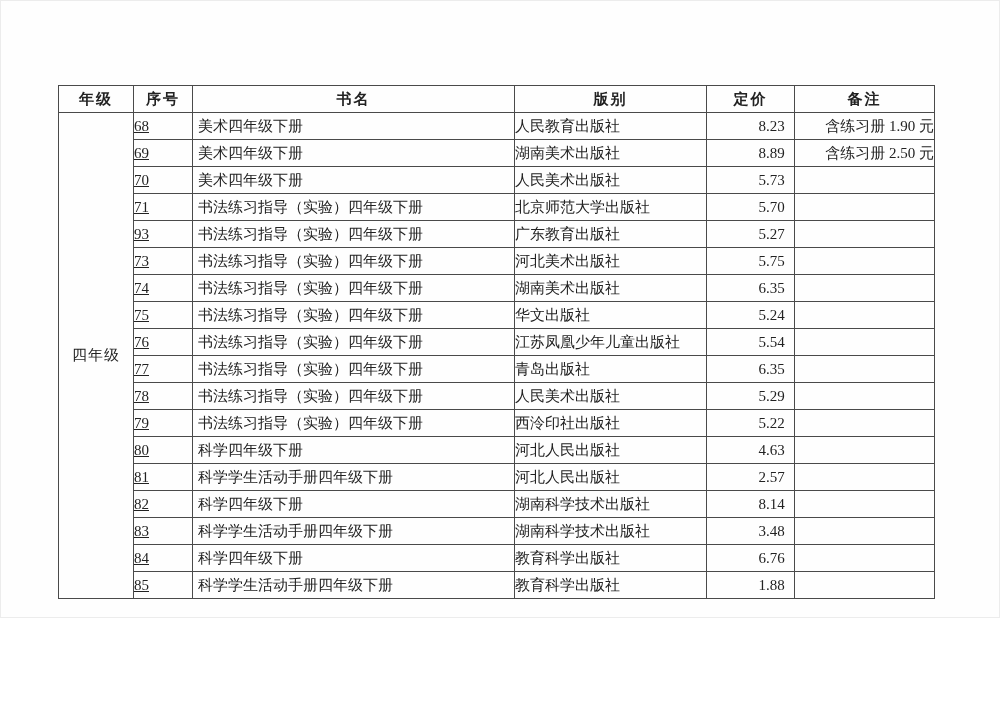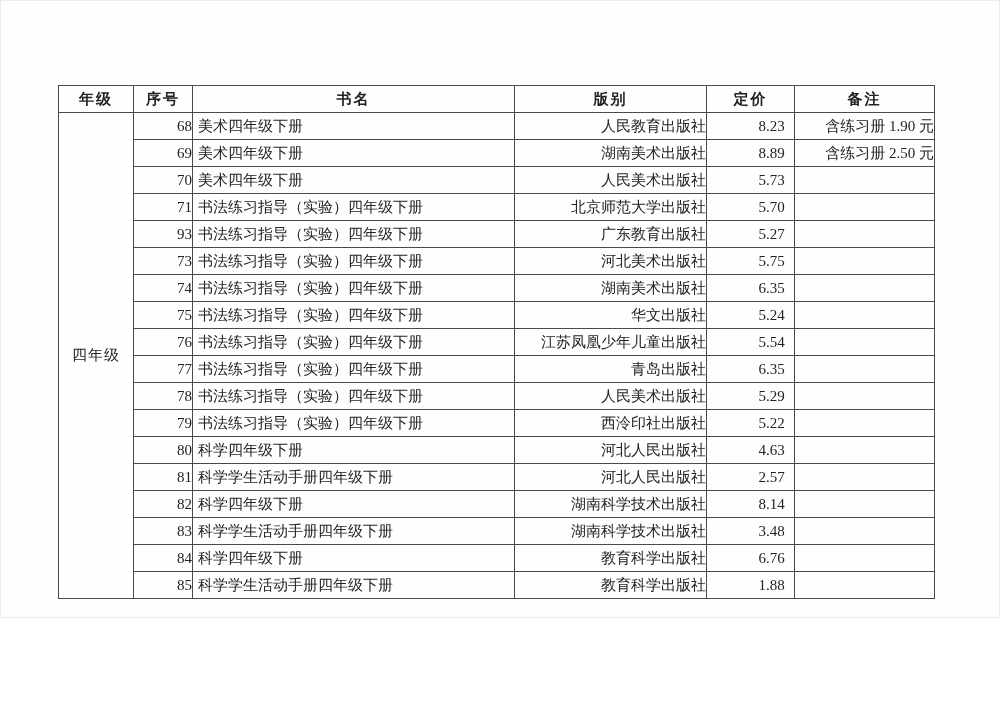--- a/index.html
+++ b/index.html
@@ -32,23 +32,23 @@
     white-space: nowrap;
   }
   table.booklist th {
     height: 27px;
     font-weight: 600;
     text-align: center;
     letter-spacing: 2px;
   }
   table.booklist td { height: 27px; }
   td.c-grade  { text-align: center; vertical-align: middle; letter-spacing: 1px; }
-  td.c-no     { text-align: right; font-size: 14px; }
+  td.c-no     { text-align: left; font-size: 14px; text-decoration: underline; }
   td.c-title  { text-align: left; padding-left: 5px; }
-  td.c-pub    { text-align: right; }
+  td.c-pub    { text-align: left; }
   td.c-price  { text-align: center; font-size: 14px; padding-left: 42px; }
   td.c-remark { text-align: right; font-size: 14px; }
   .footer-page {
     position: absolute;
     left: 0; right: 0;
     top: 622px;
     text-align: center;
     font-size: 16px;
     color: #2a2a2a;
     letter-spacing: 4px;

